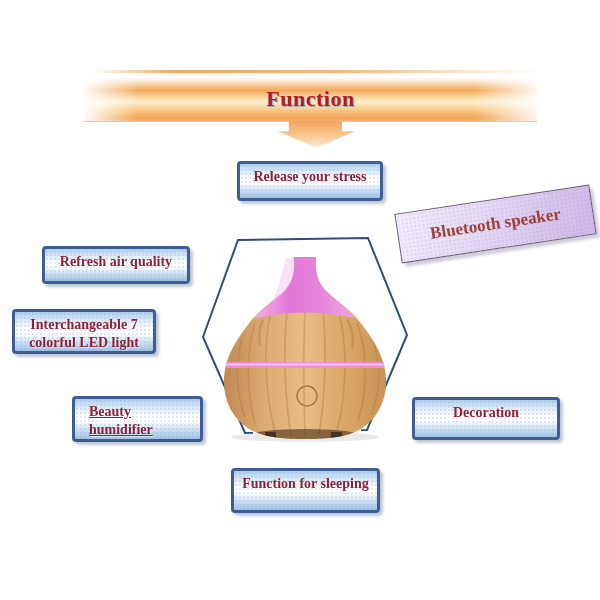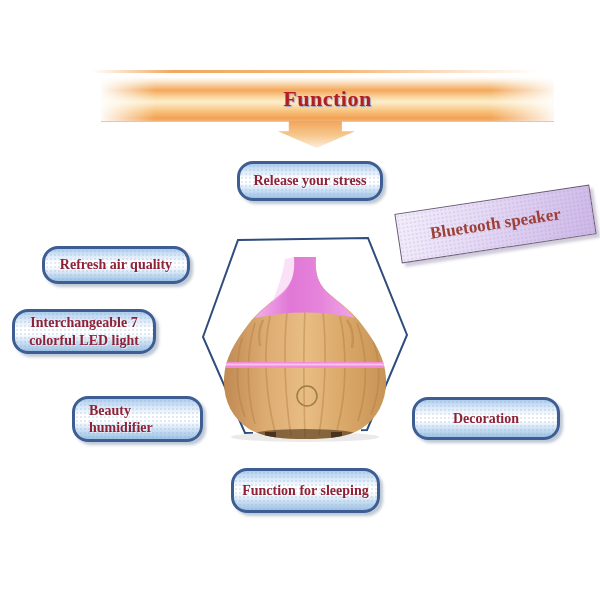--- a/index.html
+++ b/index.html
@@ -6,55 +6,55 @@
   .stage{
     position:relative;width:600px;height:600px;background:#ffffff;overflow:hidden;
     font-family:"Liberation Serif","DejaVu Serif",serif;
   }
   
   .top-stripe{
     position:absolute;left:92px;top:70px;width:448px;height:3px;
     background:linear-gradient(90deg,rgba(243,166,90,0) 0%,#f2a85e 18%,#f5b877 55%,rgba(243,166,90,0) 100%);
   }
   .banner{
-    position:absolute;left:101px;top:77px;width:453px;height:44px;
+    position:absolute;left:84px;top:77px;width:453px;height:44px;
     background:
       linear-gradient(90deg,rgba(255,255,255,.95) 0%,rgba(255,255,255,0) 12%,rgba(255,255,255,0) 86%,rgba(255,255,255,.9) 100%),
       linear-gradient(180deg,#ffffff 0%,#fbe8cd 10%,#f3a85c 30%,#f9d9a5 47%,#fdeecd 57%,#f8c27c 78%,#f2a254 94%,#f0b277 100%);
     display:flex;align-items:center;justify-content:center;
     border-bottom:1px solid #f0c493;
     text-align:center;
   }
   .banner-title{
     font-size:22px;font-weight:bold;color:#b11d24;letter-spacing:.5px;
     text-shadow:1px 1px 1px #96a3c6;
   }
   .arrow-down{
     position:absolute;left:278px;top:121px;width:77px;height:27px;
     background:linear-gradient(180deg,#f2a55b 0%,#f7c98f 55%,#fceedd 100%);
     clip-path:polygon(14% 0,83% 0,83% 38%,100% 38%,50% 100%,0 38%,14% 38%);
   }
   
   .pill{
     position:absolute;box-sizing:border-box;
-    border:3px solid #3d5d93;border-radius:16px;
+    border:3px solid #3d5d93;border-radius:4px;
     background-image:
       radial-gradient(rgba(140,175,215,.25) .8px,transparent 1px),
       linear-gradient(180deg,#aecdec 0%,#d9e8f8 20%,#ffffff 42%,#ffffff 56%,#cfe2f4 76%,#9dc2e4 100%);
     background-size:4px 4px,100% 100%;
     box-shadow:3px 3px 3px rgba(125,145,170,.5);
-    display:flex;align-items:center;justify-content:center;
+    display:flex;align-items:flex-start;justify-content:center;
     padding:4px 6px;text-align:center;
     color:#8e2136;font-weight:bold;font-size:14px;line-height:1.25;
   }
   .pill span{text-shadow:1px 1px 0 rgba(255,255,255,.55);}
   .p-release {left:237px;top:161px;width:146px;height:40px;}
   .p-refresh {left:42px; top:226px;width:148px;height:38px;margin-top:20px;}
   .p-led     {left:12px; top:309px;width:144px;height:45px;}
-  .p-beauty  {left:72px; top:396px;width:131px;height:46px;justify-content:flex-start;text-align:left;padding-left:14px;}
+  .p-beauty  {left:72px; top:396px;width:131px;height:46px;justify-content:flex-start;text-align:left;padding-left:14px;text-decoration:underline;}
   .p-antidry {left:418px;top:312px;width:150px;height:42px;}
   .p-deco    {left:412px;top:397px;width:148px;height:43px;}
   .p-sleep   {left:231px;top:468px;width:149px;height:45px;}
   
   .bt-banner{
     position:absolute;left:397px;top:199px;width:197px;height:50px;box-sizing:border-box;
     transform:rotate(-8.6deg);transform-origin:50% 50%;
     border:1px solid #6a5a78;
     background-image:
       radial-gradient(rgba(150,125,190,.18) .8px,transparent 1px),

